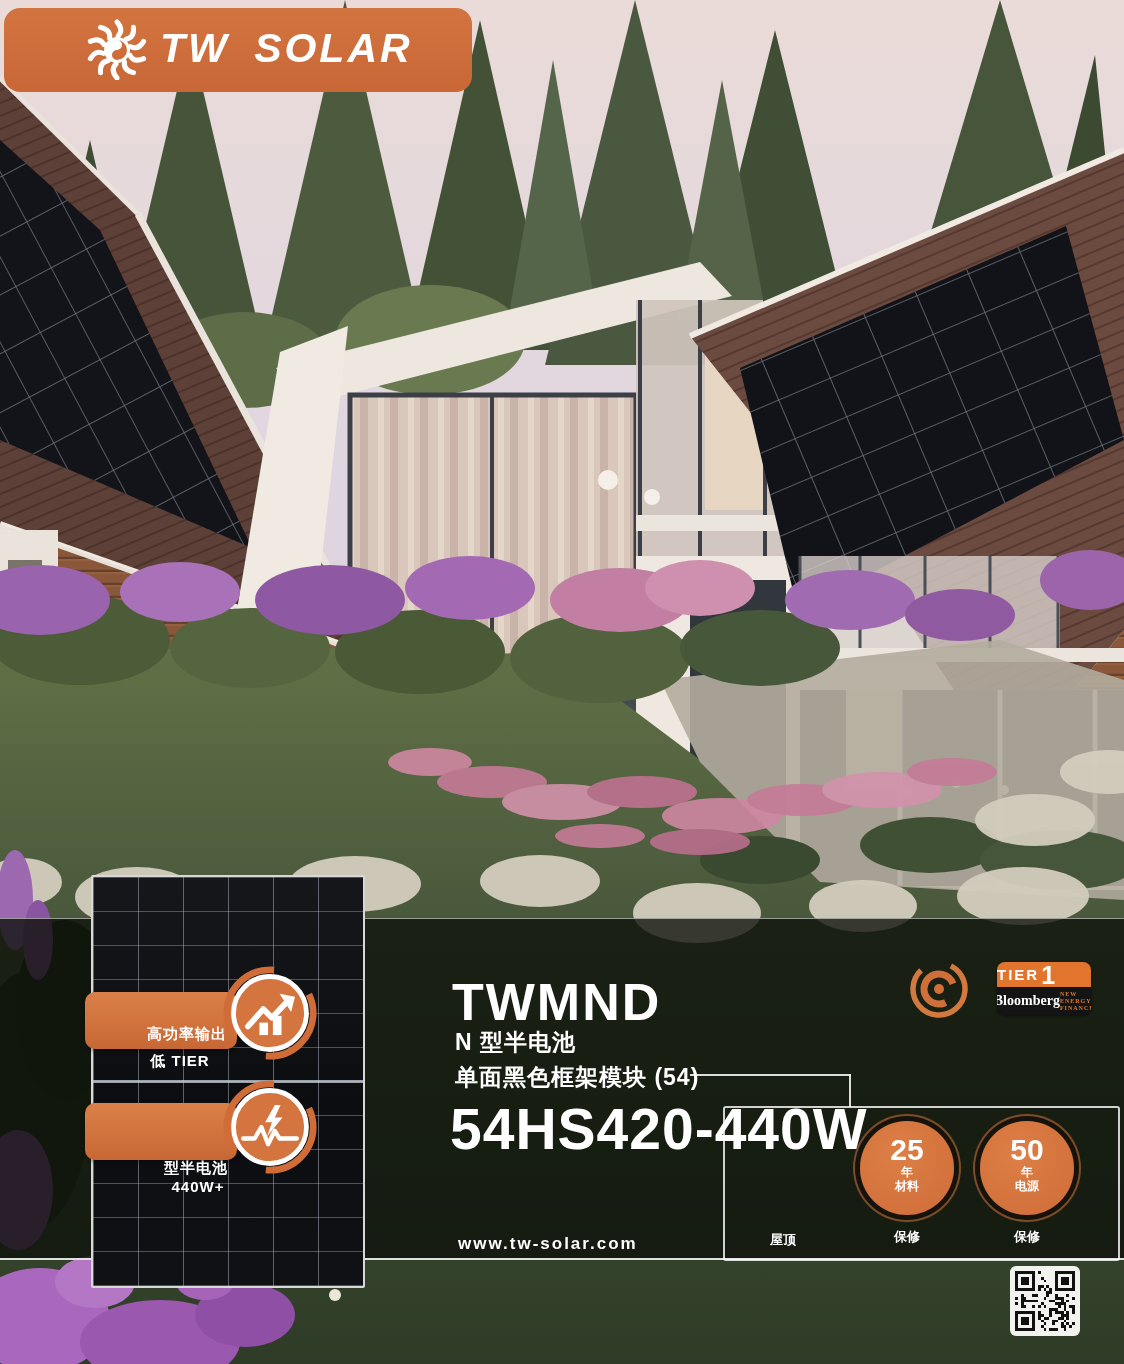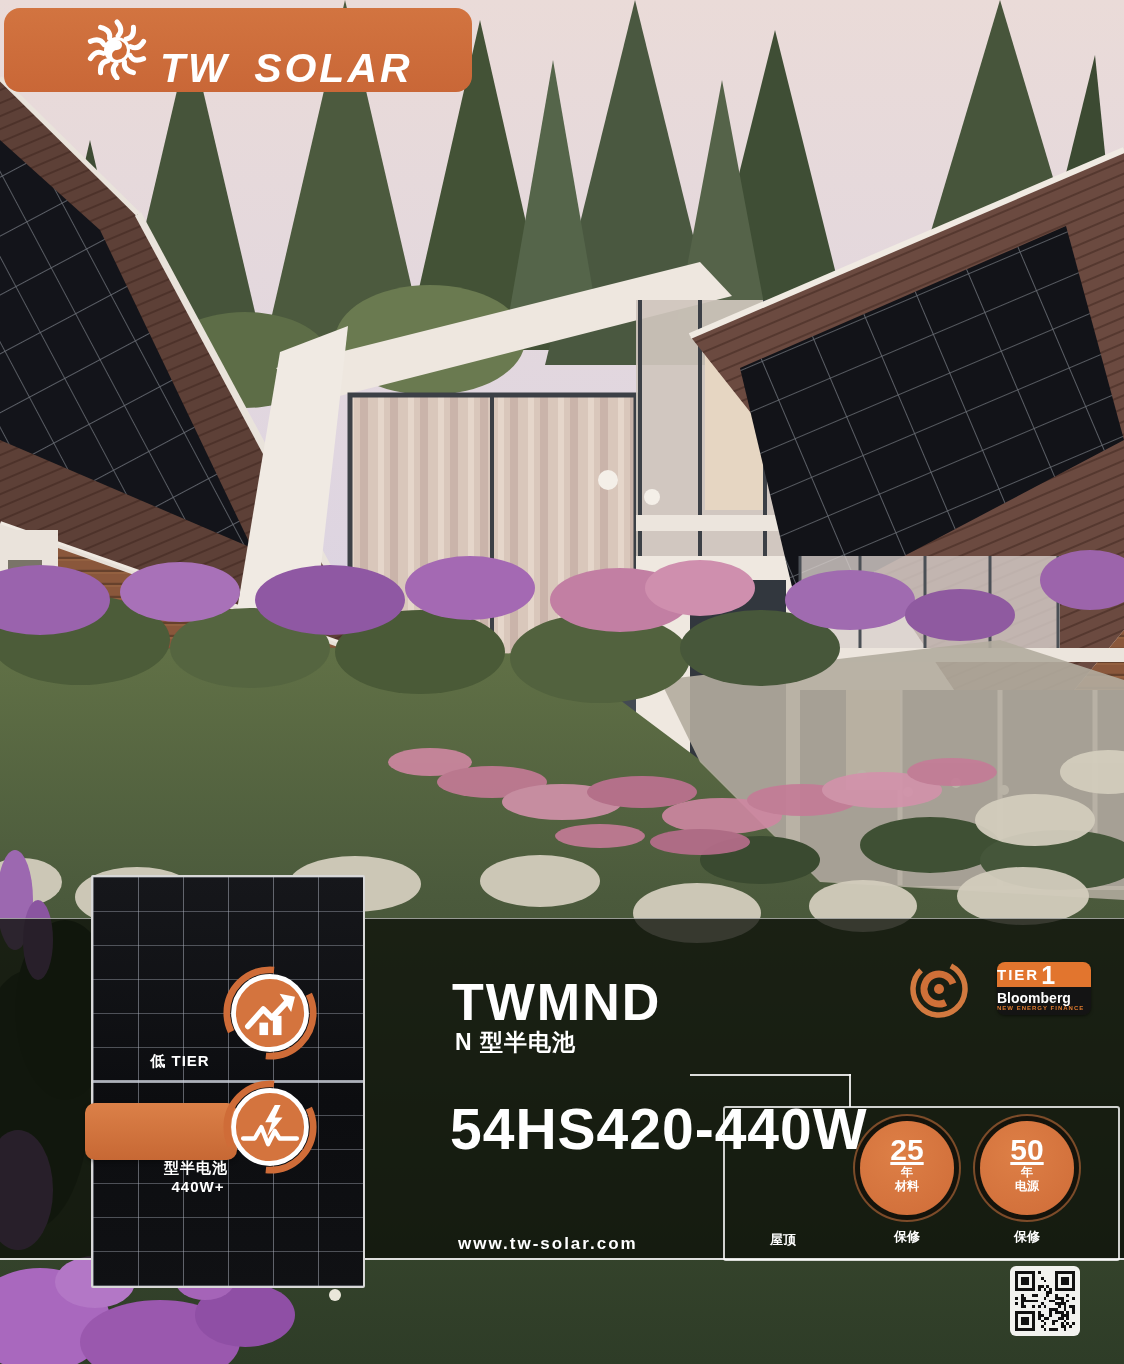--- a/index.html
+++ b/index.html
@@ -7,21 +7,21 @@
     background:#3a4830;font-family:"Liberation Sans",sans-serif;}
   .poster *{box-sizing:border-box;}
   .scene{position:absolute;left:0;top:0;z-index:0;}
 
   
   .banner{position:absolute;left:4px;top:8px;width:468px;height:84px;z-index:6;
     background:linear-gradient(180deg,#d27440,#c96737);border-radius:16px;
     display:flex;align-items:center;}
   .banner .logo-mark{position:absolute;left:78px;top:6px;}
   .banner .logo-text{position:absolute;left:156px;top:0;height:84px;line-height:80px;
-    color:#fff;font-size:41px;font-weight:800;font-style:italic;letter-spacing:3px;word-spacing:10px;margin-top:20px;}
+    color:#fff;font-size:41px;font-weight:800;font-style:italic;letter-spacing:3px;word-spacing:10px;}
 
   
   .overlay{position:absolute;left:0;top:918px;width:1124px;height:342px;z-index:1;
     background:rgba(13,17,9,0.78);
     border-top:1px solid rgba(255,255,255,0.55);
     border-bottom:2px solid rgba(245,245,245,0.9);}
 
   
   .module{position:absolute;left:91px;top:875px;width:274px;height:413px;z-index:2;
     border:2px solid #d8d8d8;border-radius:2px;
@@ -49,30 +49,30 @@
   .out-box{position:absolute;left:723px;top:1106px;width:397px;height:155px;z-index:2;
     border:2px solid rgba(255,255,255,0.8);border-radius:3px;}
 
   
   .cert-swirl{position:absolute;left:908px;top:958px;z-index:3;}
   .tier{position:absolute;left:997px;top:962px;width:94px;height:53px;z-index:3;border-radius:8px;overflow:hidden;
     box-shadow:0 1px 3px rgba(0,0,0,.5);}
   .tier .tier-top{height:25px;background:#e2752e;display:flex;align-items:center;justify-content:flex-start;color:#fff;}
   .tier .tier-top .w1{font-size:15px;font-weight:800;letter-spacing:2px;}
   .tier .tier-top .w2{font-size:25px;font-weight:800;margin-left:2px;line-height:20px;}
-  .tier .tier-bot{height:28px;background:#141414;display:flex;flex-direction:column;justify-content:center;}
+  .tier .tier-bot{height:28px;background:#141414;display:flex;flex-direction:row;align-items:center;justify-content:center;font-family:Liberation Serif, serif;}
   .tier .tier-bot .b1{color:#fff;font-size:14px;font-weight:700;line-height:14px;}
   .tier .tier-bot .b2{color:#e07b2e;font-size:6px;font-weight:700;letter-spacing:1px;line-height:7px;}
 
   
   .fcircle{position:absolute;z-index:3;width:94px;height:94px;border-radius:50%;
     background:radial-gradient(circle at 40% 35%,#dd7f46,#cf6c38);
     box-shadow:0 0 0 5px rgba(16,16,10,0.95), 0 0 0 7px rgba(210,115,62,0.55);
     display:flex;flex-direction:column;align-items:center;color:#fff;}
-  .fcircle .big{font-size:30px;font-weight:800;margin-top:14px;line-height:30px;text-decoration:underline;}
+  .fcircle .big{font-size:30px;font-weight:800;margin-top:14px;line-height:30px;}
   .fcircle .unit{font-size:12px;font-weight:700;line-height:14px;}
   .fcircle .cat{font-size:12px;font-weight:700;line-height:14px;}
   .fcircle .edge-label{position:absolute;bottom:-12px;width:100%;text-align:center;
     font-size:13px;font-weight:700;color:#fff;text-shadow:0 1px 2px rgba(0,0,0,.7);}
   .fcaption{position:absolute;z-index:3;width:94px;text-align:center;color:#fff;font-size:13px;font-weight:700;}
   .fcircle .house-ico{margin-top:14px;}
 
   
   .website{position:absolute;left:458px;top:1234px;z-index:3;color:#fff;font-size:17px;font-weight:700;letter-spacing:2px;}
   .qr{position:absolute;left:1010px;top:1266px;width:70px;height:70px;z-index:3;
@@ -266,20 +266,23 @@
       <ellipse cx="245" cy="1315" rx="50" ry="32" fill="#8f4fa5"></ellipse>
       <ellipse cx="95" cy="1282" rx="40" ry="26" fill="#b377c6"></ellipse>
       <ellipse cx="205" cy="1280" rx="30" ry="20" fill="#a564b8"></ellipse>
     </g>
   </svg>
 
   <div class="overlay"></div>
 
   <div class="module"></div>
 
+  <div class="callout" style="left:85px;top:992px;">
+    <span class="in-label">高功率输出</span>
+  </div>
   <div class="callout-sub" style="left:133px;top:1052px;width:94px;">低 TIER</div>
   <svg class="callout-icon" style="left:222px;top:965px;" width="96" height="96" viewBox="0 0 100 100">
     <circle cx="50" cy="50" r="45" fill="none" stroke="#cf6c38" stroke-width="7" stroke-dasharray="95 46" stroke-dashoffset="20"></circle>
     <circle cx="50" cy="50" r="38" fill="#d4743e" stroke="#ffffff" stroke-width="5"></circle>
     <rect x="39" y="60" width="9" height="13" fill="#fff"></rect>
     <rect x="53" y="53" width="9" height="20" fill="#fff"></rect>
     <polyline points="27,64 43,46 52,55 70,36" fill="none" stroke="#fff" stroke-width="6" stroke-linecap="round" stroke-linejoin="round"></polyline>
     <polygon points="60,30 76,33 72,49" fill="#fff"></polygon>
   </svg>
 
@@ -288,20 +291,21 @@
   <div class="callout-sub" style="left:148px;top:1178px;width:100px;">440W+</div>
   <svg class="callout-icon" style="left:222px;top:1079px;" width="96" height="96" viewBox="0 0 100 100">
     <circle cx="50" cy="50" r="45" fill="none" stroke="#cf6c38" stroke-width="7" stroke-dasharray="95 46" stroke-dashoffset="20"></circle>
     <circle cx="50" cy="50" r="38" fill="#d4743e" stroke="#ffffff" stroke-width="5"></circle>
     <polyline points="22,62 34,62 41,50 48,68 55,54 60,62 78,62" fill="none" stroke="#fff" stroke-width="4.5" stroke-linecap="round" stroke-linejoin="round"></polyline>
     <polygon points="55,27 45,45 52,45 47,60 63,40 55,40 61,27" fill="#fff"></polygon>
   </svg>
 
   <div class="t-series">TWMND</div>
   <div class="t-type">N 型半电池</div>
+  <div class="t-desc">单面黑色框架模块 (54)</div>
   <div class="t-model">54HS420-440W</div>
 
   <div class="conn-h"></div>
   <div class="conn-v"></div>
   <div class="out-box"></div>
 
   <svg class="cert-swirl" width="62" height="62" viewBox="0 0 62 62">
     <circle cx="31" cy="31" r="26" fill="none" stroke="#d2793f" stroke-width="5.5" stroke-dasharray="120 32" transform="rotate(-40 31 31)"></circle>
     <circle cx="31" cy="31" r="15" fill="none" stroke="#cf7038" stroke-width="7" stroke-dasharray="70 22" transform="rotate(70 31 31)"></circle>
     <circle cx="31" cy="31" r="5" fill="#cf7038"></circle>

